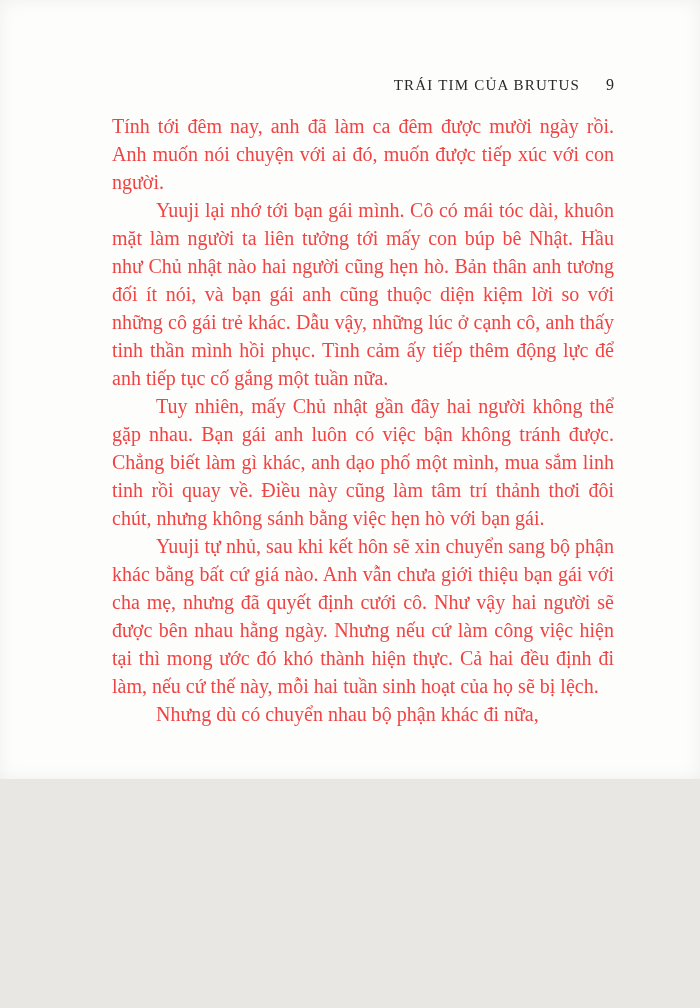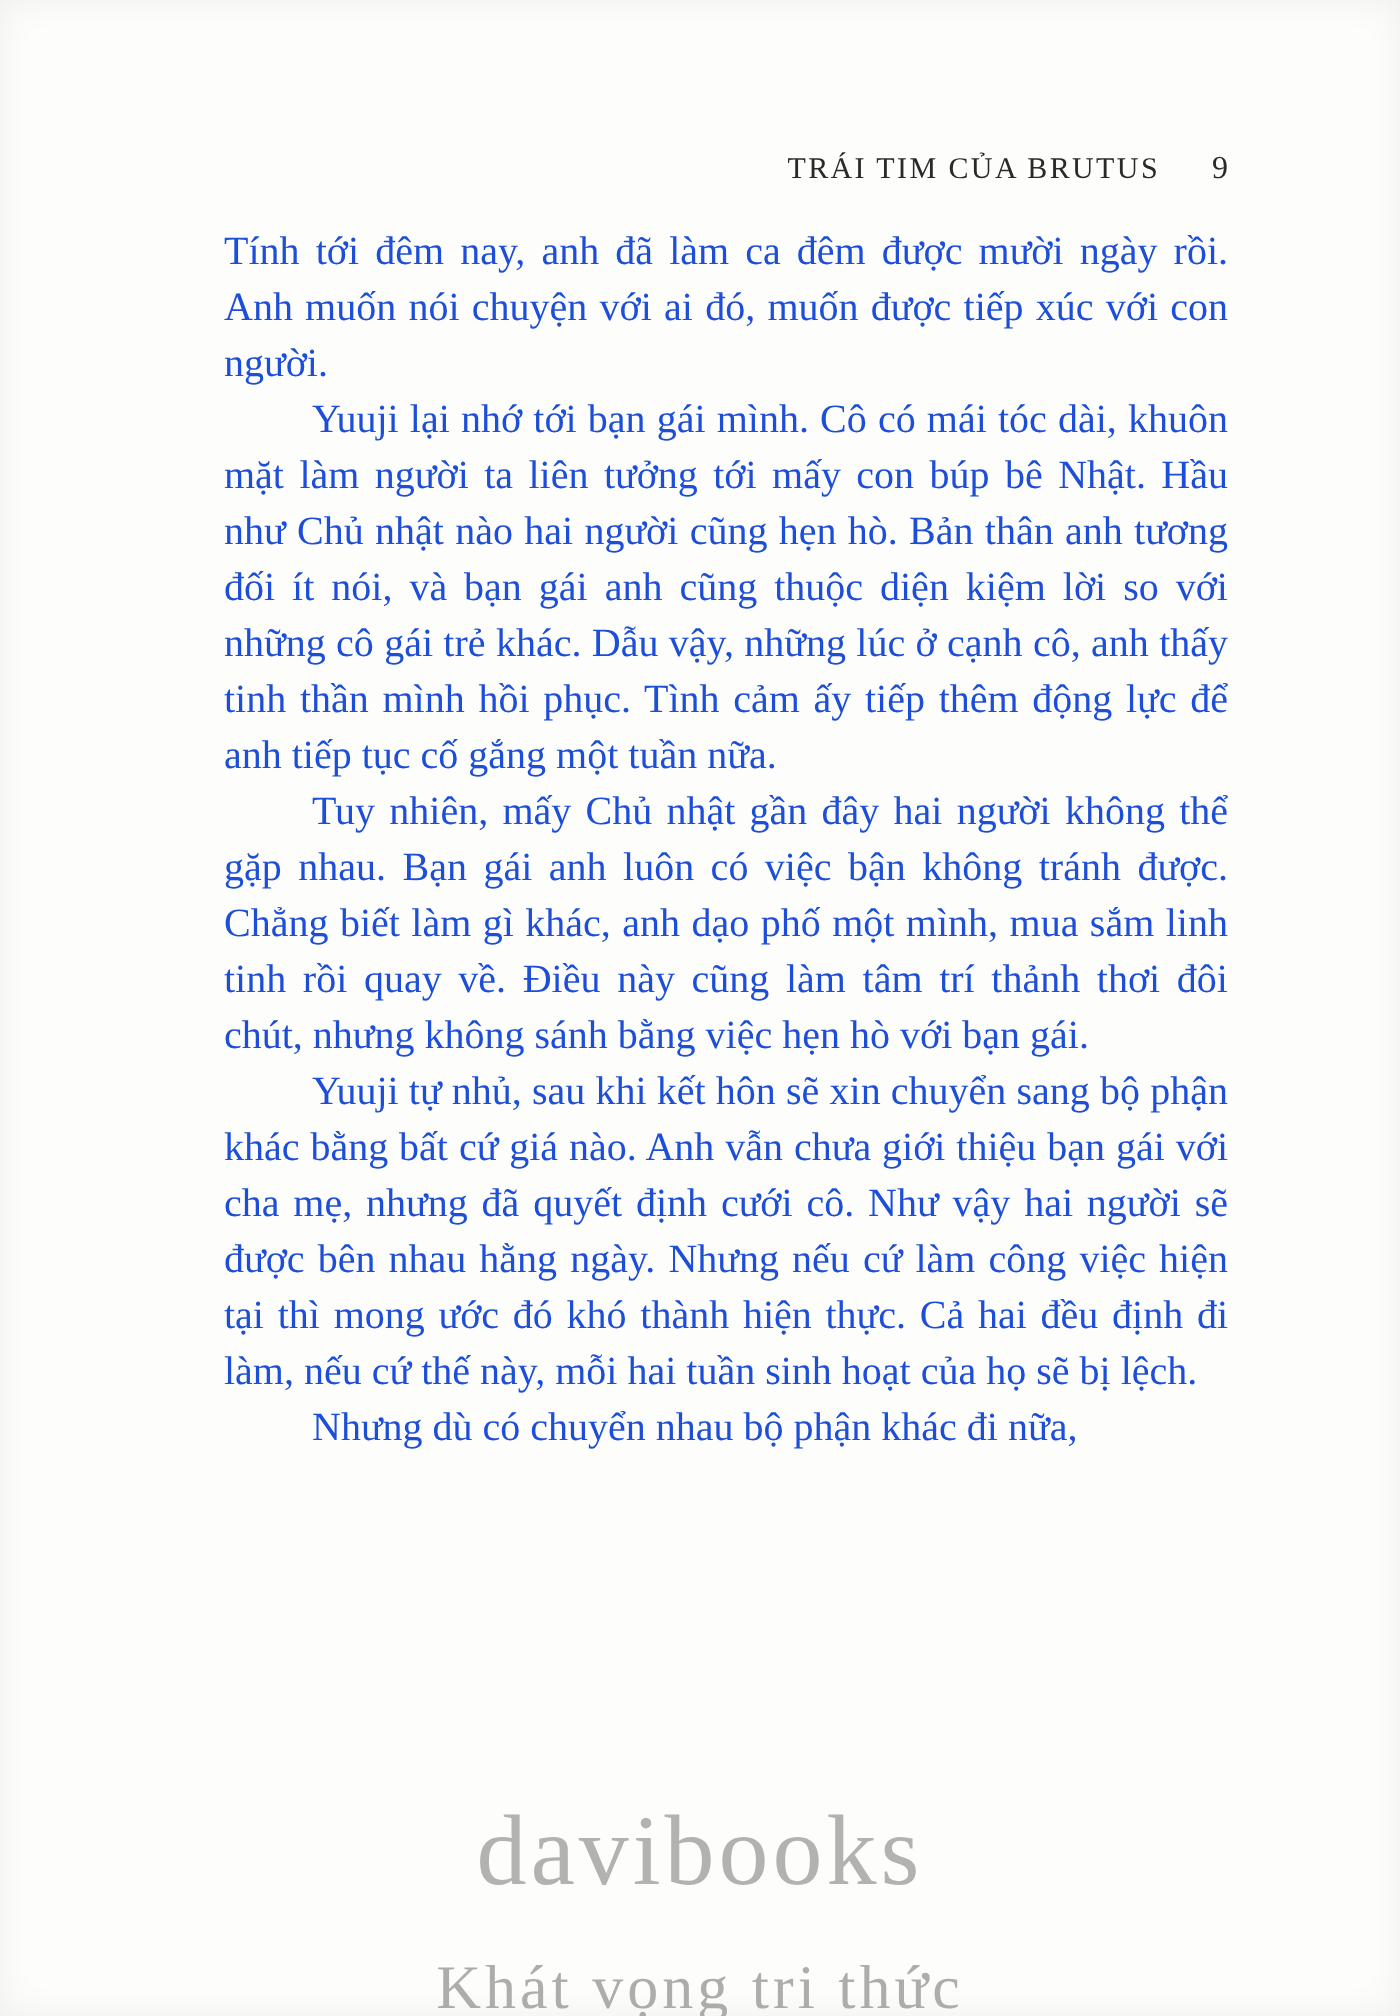--- a/index.html
+++ b/index.html
@@ -4,21 +4,21 @@
 <style>
   html, body {
     margin: 0;
     padding: 0;
     background: #e9e7e4;
     font-family: "Liberation Serif", "DejaVu Serif", serif;
   }
   .page {
     position: relative;
     width: 700px;
-    height: 1008px;
+    height: 779px;
     margin: 0 auto;
     background: #fdfdfc;
     overflow: hidden;
   }
   
   .page::before {
     content: "";
     position: absolute;
     inset: 0;
     box-shadow: inset 0 0 18px rgba(0,0,0,0.06);
@@ -43,21 +43,21 @@
     font-size: 16px;
   }
   .body-text {
     position: absolute;
     top: 112px;
     left: 112px;
     width: 502px;
     font-size: 20px;
     line-height: 28px;
     text-align: justify;
-    color: #1d4ed8;
+    color: #ef4444;
     text-justify: inter-word;
   }
   .body-text p {
     margin: 0;
     text-indent: 44px;
   }
   .body-text p.continued {
     text-indent: 0;
   }
   .watermark {

